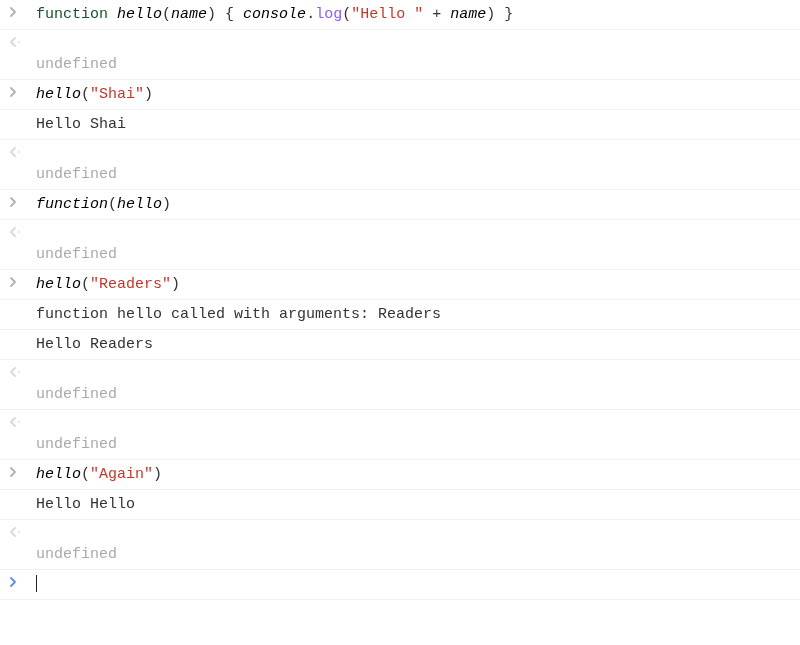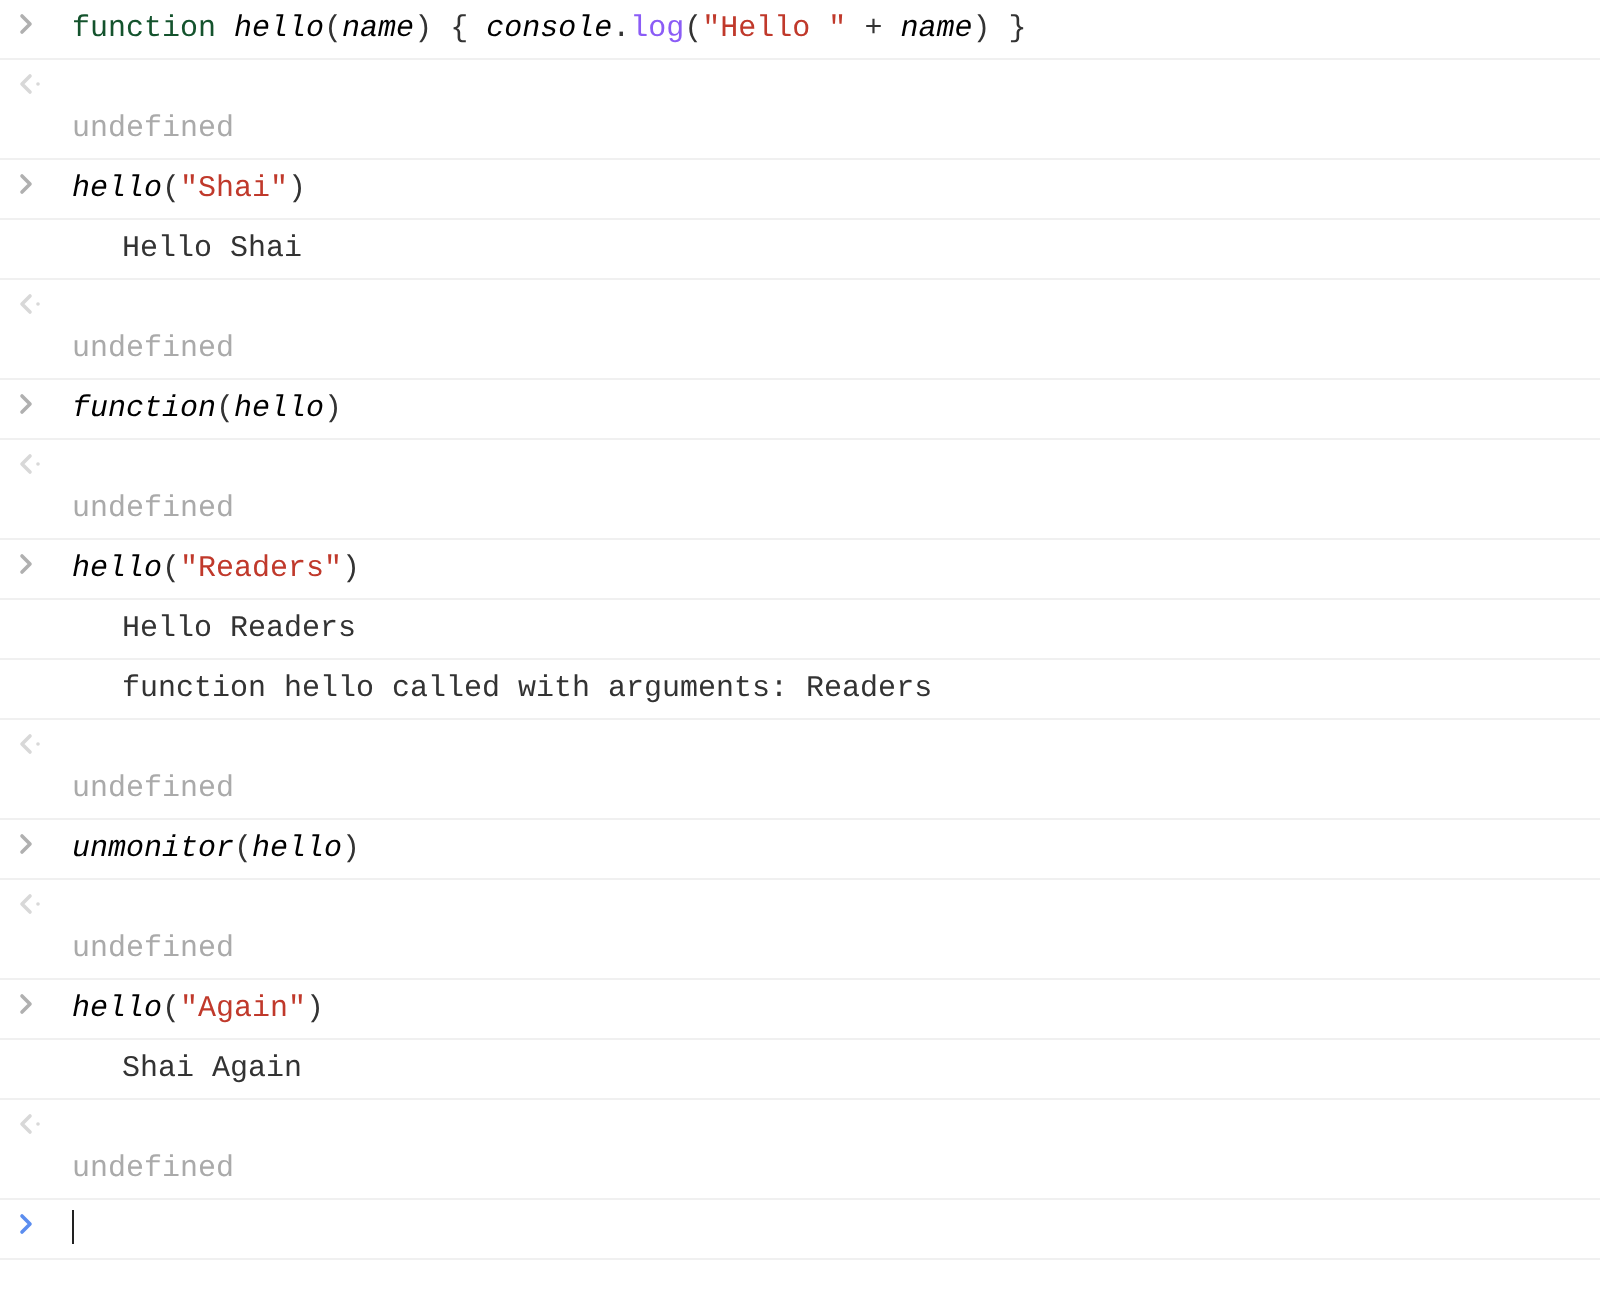--- a/index.html
+++ b/index.html
@@ -42,21 +42,20 @@
       white-space: pre;
       font-family: inherit;
       padding-left: 6px;
     }
     .row-undefined .content {
       color: #aaa;
       margin-top: 20px;
     }
     .row-log .content {
       color: #333;
-      margin-left: 25px;
     }
     .row-input .content {
       color: #333;
     }
     .tok-keyword { color: #14532d; }
     .tok-string { color: #c0392b; }
     .tok-default { color: #000000; font-style: italic; }
     .tok-paren { color: #333; }
     .tok-punct { color: #333; }
     .tok-method { color: #8b5cf6; }
@@ -141,63 +140,55 @@
     <div class="row row-input input-row">
       <div class="marker">
         <svg width="10" height="12" viewBox="0 0 10 12">
           <path d="M3 2 L7 6 L3 10" fill="none" stroke="#b0b0b0" stroke-width="1.8" stroke-linecap="round" stroke-linejoin="round"></path>
         </svg>
       </div>
       <div class="content"><span class="tok-default">hello</span><span class="tok-paren">(</span><span class="tok-string">"Readers"</span><span class="tok-paren">)</span></div>
     </div>
     <div class="row row-log">
       <div class="marker"></div>
+      <div class="content">function hello called with arguments: Readers</div>
+    </div>
+    <div class="row row-log">
+      <div class="marker"></div>
       <div class="content">Hello Readers</div>
     </div>
-    <div class="row row-log">
-      <div class="marker"></div>
-      <div class="content">function hello called with arguments: Readers</div>
-    </div>
-    <div class="row row-undefined return-row">
-      <div class="marker">
-        <svg width="14" height="12" viewBox="0 0 14 12">
-          <path d="M7 2 L3 6 L7 10" fill="none" stroke="#d8d8d8" stroke-width="1.8" stroke-linecap="round" stroke-linejoin="round"></path>
-          <circle cx="11" cy="6" r="0.9" fill="#d8d8d8"></circle>
-        </svg>
-      </div>
-      <div class="content">undefined</div>
-    </div>
-    <div class="row row-input input-row">
-      <div class="marker">
-        <svg width="10" height="12" viewBox="0 0 10 12">
-          <path d="M3 2 L7 6 L3 10" fill="none" stroke="#b0b0b0" stroke-width="1.8" stroke-linecap="round" stroke-linejoin="round"></path>
-        </svg>
-      </div>
-      <div class="content"><span class="tok-default">unmonitor</span><span class="tok-paren">(</span><span class="tok-default">hello</span><span class="tok-paren">)</span></div>
+    <div class="row row-undefined return-row">
+      <div class="marker">
+        <svg width="14" height="12" viewBox="0 0 14 12">
+          <path d="M7 2 L3 6 L7 10" fill="none" stroke="#d8d8d8" stroke-width="1.8" stroke-linecap="round" stroke-linejoin="round"></path>
+          <circle cx="11" cy="6" r="0.9" fill="#d8d8d8"></circle>
+        </svg>
+      </div>
+      <div class="content">undefined</div>
     </div>
     <div class="row row-undefined return-row">
       <div class="marker">
         <svg width="14" height="12" viewBox="0 0 14 12">
           <path d="M7 2 L3 6 L7 10" fill="none" stroke="#d8d8d8" stroke-width="1.8" stroke-linecap="round" stroke-linejoin="round"></path>
           <circle cx="11" cy="6" r="0.9" fill="#d8d8d8"></circle>
         </svg>
       </div>
       <div class="content">undefined</div>
     </div>
     <div class="row row-input input-row">
       <div class="marker">
         <svg width="10" height="12" viewBox="0 0 10 12">
           <path d="M3 2 L7 6 L3 10" fill="none" stroke="#b0b0b0" stroke-width="1.8" stroke-linecap="round" stroke-linejoin="round"></path>
         </svg>
       </div>
       <div class="content"><span class="tok-default">hello</span><span class="tok-paren">(</span><span class="tok-string">"Again"</span><span class="tok-paren">)</span></div>
     </div>
     <div class="row row-log">
       <div class="marker"></div>
-      <div class="content">Shai Again</div>
+      <div class="content">Hello Hello</div>
     </div>
     <div class="row row-undefined return-row">
       <div class="marker">
         <svg width="14" height="12" viewBox="0 0 14 12">
           <path d="M7 2 L3 6 L7 10" fill="none" stroke="#d8d8d8" stroke-width="1.8" stroke-linecap="round" stroke-linejoin="round"></path>
           <circle cx="11" cy="6" r="0.9" fill="#d8d8d8"></circle>
         </svg>
       </div>
       <div class="content">undefined</div>
     </div>

